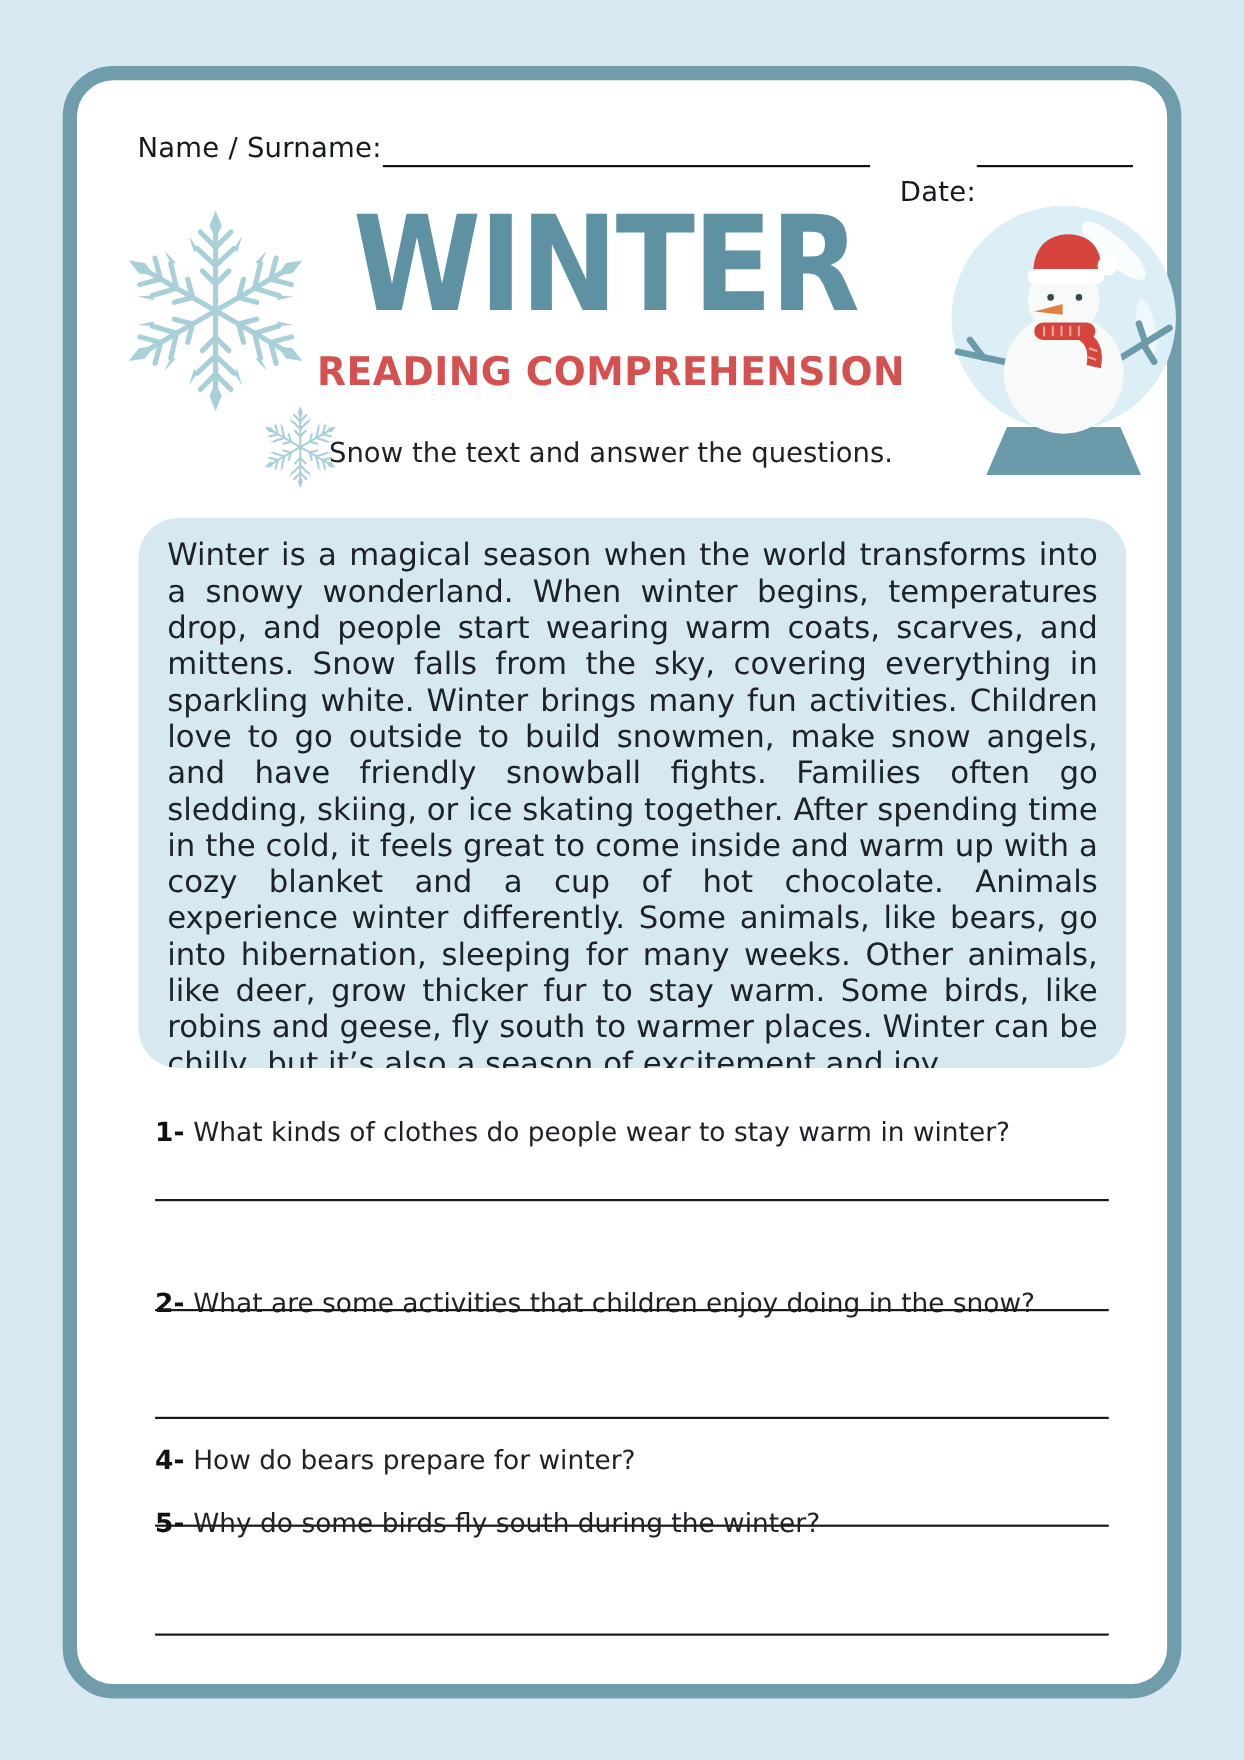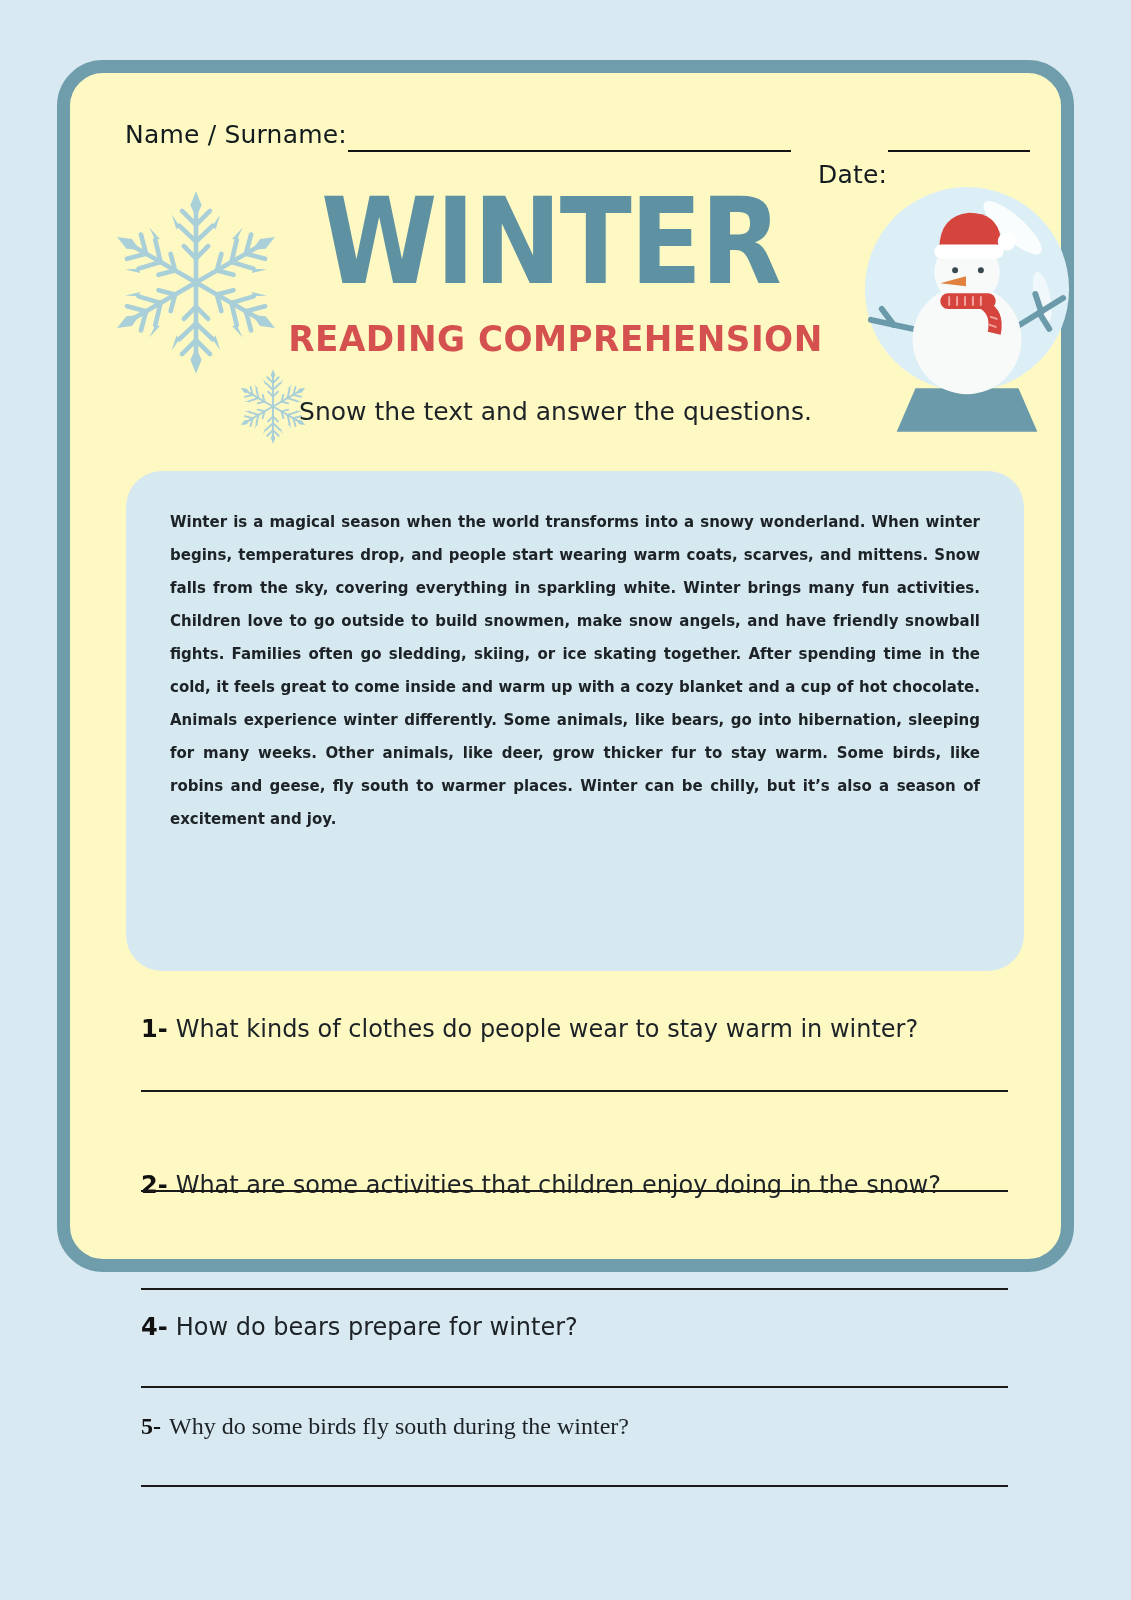--- a/index.html
+++ b/index.html
@@ -4,23 +4,23 @@
 <style>
   html,body{margin:0;padding:0;}
   body{
     width:1131px;height:1600px;
     background:#d8e9f1;
     font-family:"DejaVu Sans","Liberation Sans",sans-serif;
     position:relative;overflow:hidden;
   }
   .card{
     position:absolute;left:57px;top:60px;
-    width:1017px;height:1212px;
+    width:1017px;height:1484px;
     box-sizing:border-box;
-    background:#fef9c3;
+    background:#ffffff;
     border:13px solid #6f9dab;
     border-radius:46px;
   }
   .content{position:absolute;left:13px;top:13px;right:13px;bottom:13px;}
   
   .abs{position:absolute;}
 
   
   .hdr-label{font-size:25px;color:#141b1e;letter-spacing:.2px;white-space:nowrap;}
   .fill-line{border-bottom:2px solid #141414;height:29px;}
@@ -50,25 +50,24 @@
   
   .passage-box{
     left:43px;top:385px;width:898px;height:500px;
     box-sizing:border-box;
     background:#d6e8f0;
     border-radius:36px;
     padding:17px 26px;
     overflow:hidden;
   }
   .passage-box p{
-    margin:18px;
-    font-size:15px;line-height:33px;
+    margin:0;
+    font-size:28px;line-height:33px;
     text-align:justify;
     color:#1c2226;
-    font-weight:bold;
   }
 
   
   .question{
     left:58px;width:870px;
     font-size:24px;color:#1c2226;
     white-space:nowrap;
   }
   .question b{font-weight:800;margin-right:8px;color:#111;}
   .answer-line{
@@ -178,19 +177,19 @@
     </div>
     <div class="abs answer-line" style="top:1104px;"></div>
 
     <div class="abs answer-line" style="top:1202px;"></div>
 
     <div class="abs question" style="top:1227px;">
       <b>4-</b><span>How do bears prepare for winter?</span>
     </div>
     <div class="abs answer-line" style="top:1300px;"></div>
 
-    <div class="abs question" style="top:1327px;font-family:Liberation Serif, serif;">
+    <div class="abs question" style="top:1285px;">
       <b>5-</b><span>Why do some birds fly south during the winter?</span>
     </div>
     <div class="abs answer-line" style="top:1399px;"></div>
 
   </div>
 </div>
 
 </body></html>

